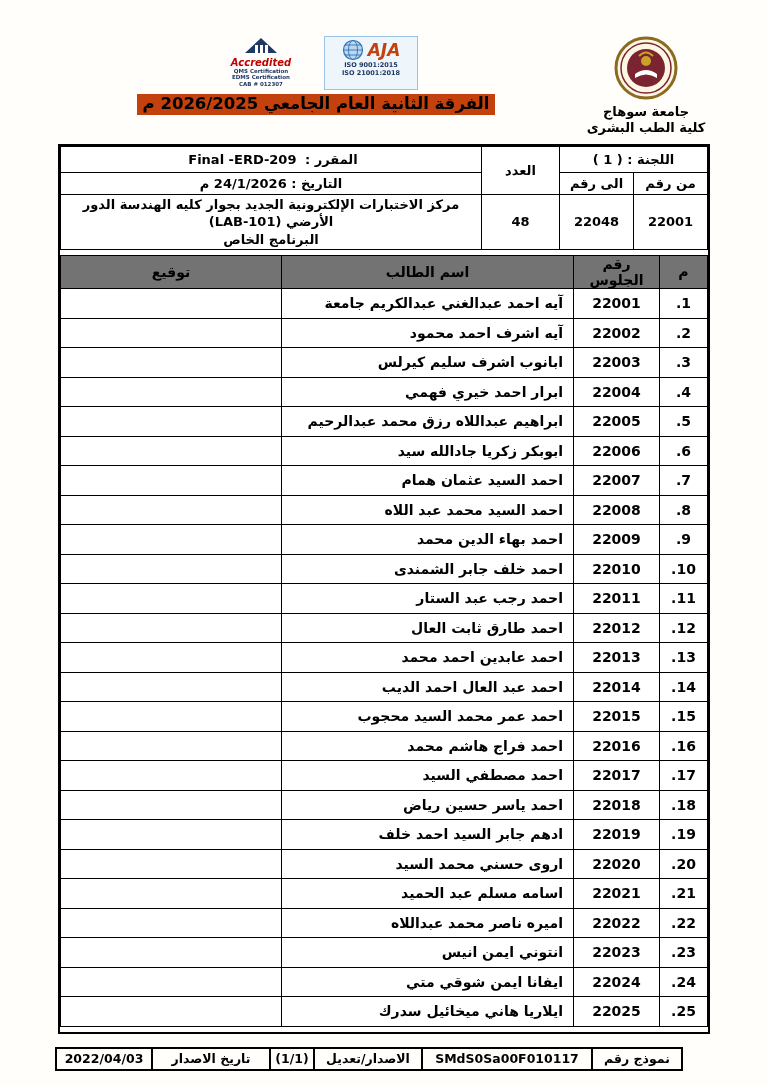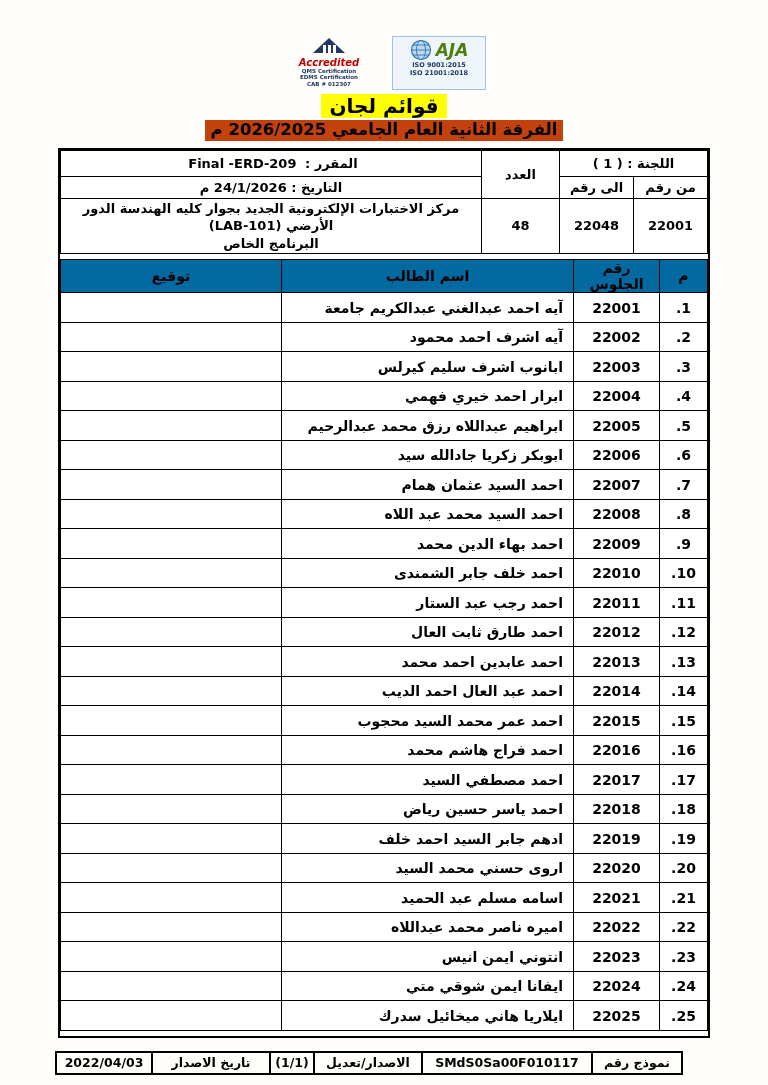--- a/index.html
+++ b/index.html
@@ -18,21 +18,21 @@
   .hdr-left { width:148px; flex:0 0 auto; }
 
   .uni-line { font-size:13px; font-weight:bold; line-height:1.25; }
 
   .logos-row { display:flex; justify-content:center; gap:16px; margin-bottom:4px; direction:ltr; }
   .logo-accred { width:94px; height:54px; text-align:center; }
   .accred-red { color:#c00000; font-weight:bold; font-style:italic; font-size:10px; line-height:1; }
   .accred-line { color:#1f3864; font-size:5.5px; font-weight:bold; line-height:1.15; }
   .logo-aja { width:94px; height:54px; border:1px solid #9cc3e5; background:#eef5fb; padding:2px; text-align:center; }
   .aja-top { display:flex; align-items:center; justify-content:center; gap:4px; }
-  .aja-text { color:#4d7c0f; font-weight:bold; font-style:italic; font-size:17px; }
+  .aja-text { color:#c2410c; font-weight:bold; font-style:italic; font-size:17px; }
   .iso-line { color:#1f3864; font-size:6.5px; font-weight:bold; line-height:1.25; }
 
   .title1 { display:inline-block; background:#ffff00; font-size:20px; font-weight:bold; padding:0 8px; line-height:1.2; }
   .title2-wrap { margin-top:2px; }
   .title2 { display:inline-block; background:#c2410c; font-size:16.5px; font-weight:bold; padding:0 6px; line-height:1.25; }
 
   .crest-box { border:1.5px solid #3a3a3a; height:64px; display:flex; align-items:center; justify-content:center; background:#fff; }
   .admin-box { border:2px solid #1a1a1a; margin-top:3px; text-align:center; font-weight:bold; font-size:13px; padding:1px 2px; background:#fff; }
 
   
@@ -43,39 +43,51 @@
   .info-table { width:100%; table-layout:fixed; }
   .info-table td { border:1px solid #000; text-align:center; vertical-align:middle; font-weight:bold; font-size:13px; padding:1px 3px; }
   .info-table .row1 td { height:26px; }
   .info-table .row2 td { height:22px;text-align:center; }
   .info-table .row3 td { height:36px; }
   .course-value { direction:ltr; unicode-bidi:embed; margin:0 4px; }
   .loc { font-size:10.5px; line-height:1.35; }
 
   .student-table { width:100%; table-layout:fixed; margin-top:5px; }
   .student-table th, .student-table td { border:1px solid #000; }
-  .student-table thead th { background:#0369a1; font-size:14px; font-weight:bold; height:23px; border-bottom:1.5px solid #000; text-align:center; }
+  .student-table thead th { background:#737373; font-size:14px; font-weight:bold; height:23px; border-bottom:1.5px solid #000; text-align:center; }
   .student-table td { height:29.5px; font-size:14px; font-weight:bold; vertical-align:middle; }
   .student-table td.num { text-align:center; }
   .student-table td.seat { text-align:center; }
   .student-table td.name { text-align:right; padding-right:10px; }
   .student-table td.sig { }
 
   
   .footer-table { width:626px; margin:13px 27px 0 auto; table-layout:fixed; }
   .footer-table td { border:2px solid #000; text-align:center; vertical-align:middle; font-weight:bold; font-size:12.5px; height:22px; padding:1px 3px; }
   .ltr { direction:ltr; unicode-bidi:embed; }
 </style>
 </head>
 <body>
 
 <div class="page">
 
   <div class="header">
 
+    <div class="hdr-right">
+      <svg width="64" height="64" viewBox="0 0 64 64">
+        <circle cx="32" cy="32" r="30" fill="#fdf6e3" stroke="#8a6b1f" stroke-width="3"></circle>
+        <circle cx="32" cy="32" r="25" fill="none" stroke="#7b2431" stroke-width="1.5"></circle>
+        <circle cx="32" cy="32" r="19" fill="#7b2431"></circle>
+        <path d="M21,38 Q32,30 43,38 L43,42 Q32,35 21,42 Z" fill="#ffffff"></path>
+        <circle cx="32" cy="25" r="5" fill="#c9a227"></circle>
+        <path d="M25,20 Q32,13 39,20" fill="none" stroke="#c9a227" stroke-width="2"></path>
+      </svg>
+      <div class="uni-line">جامعة سوهاج</div>
+      <div class="uni-line">كلية الطب البشرى</div>
+    </div>
 
     <div class="hdr-center">
       <div class="logos-row">
         <div class="logo-accred">
           <svg width="42" height="18" viewBox="0 0 42 18">
             <path d="M5,17 L21,2 L37,17 Z" fill="#1f3864"></path>
             <rect x="15" y="9" width="3" height="8" fill="#ffffff"></rect>
             <rect x="20" y="9" width="3" height="8" fill="#ffffff"></rect>
             <rect x="25" y="9" width="3" height="8" fill="#ffffff"></rect>
           </svg>
@@ -91,23 +103,20 @@
               <ellipse cx="11" cy="11" rx="4.5" ry="9.5" fill="none" stroke="#2e74b5" stroke-width="0.9"></ellipse>
               <line x1="1.5" y1="11" x2="20.5" y2="11" stroke="#2e74b5" stroke-width="0.9"></line>
               <line x1="2.8" y1="6" x2="19.2" y2="6" stroke="#2e74b5" stroke-width="0.9"></line>
               <line x1="2.8" y1="16" x2="19.2" y2="16" stroke="#2e74b5" stroke-width="0.9"></line>
             </svg>
             <span class="aja-text">AJA</span>
           </div>
           <div class="iso-line">ISO 9001:2015</div>
           <div class="iso-line">ISO 21001:2018</div>
         </div>
-      </div>
-      <div>
-        <span class="title1">قوائم لجان</span>
       </div>
       <div class="title2-wrap">
         <span class="title2">الفرقة الثانية العام الجامعي 2026/2025 م</span>
       </div>
     </div>
 
 
   </div>
 
   <div class="main-border">

